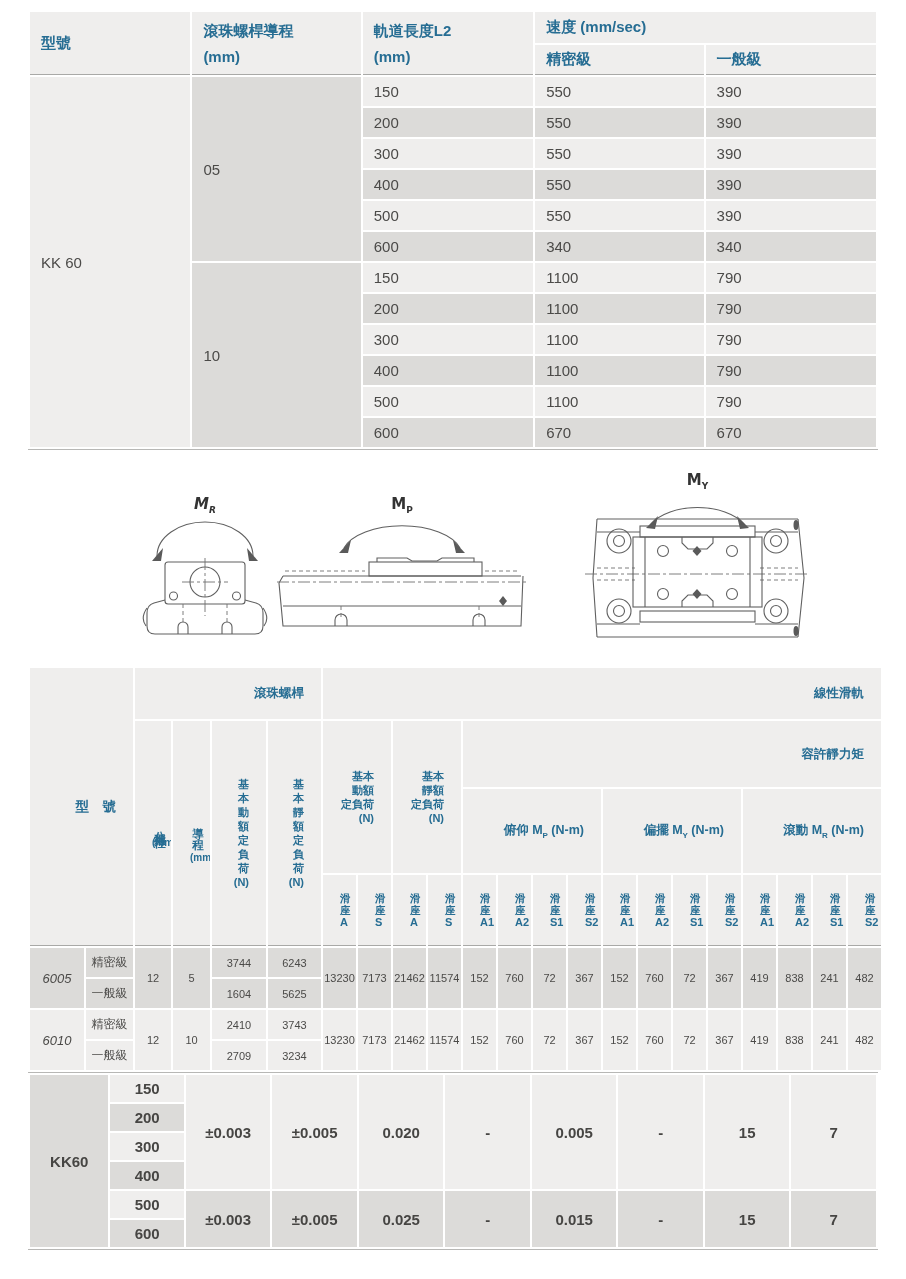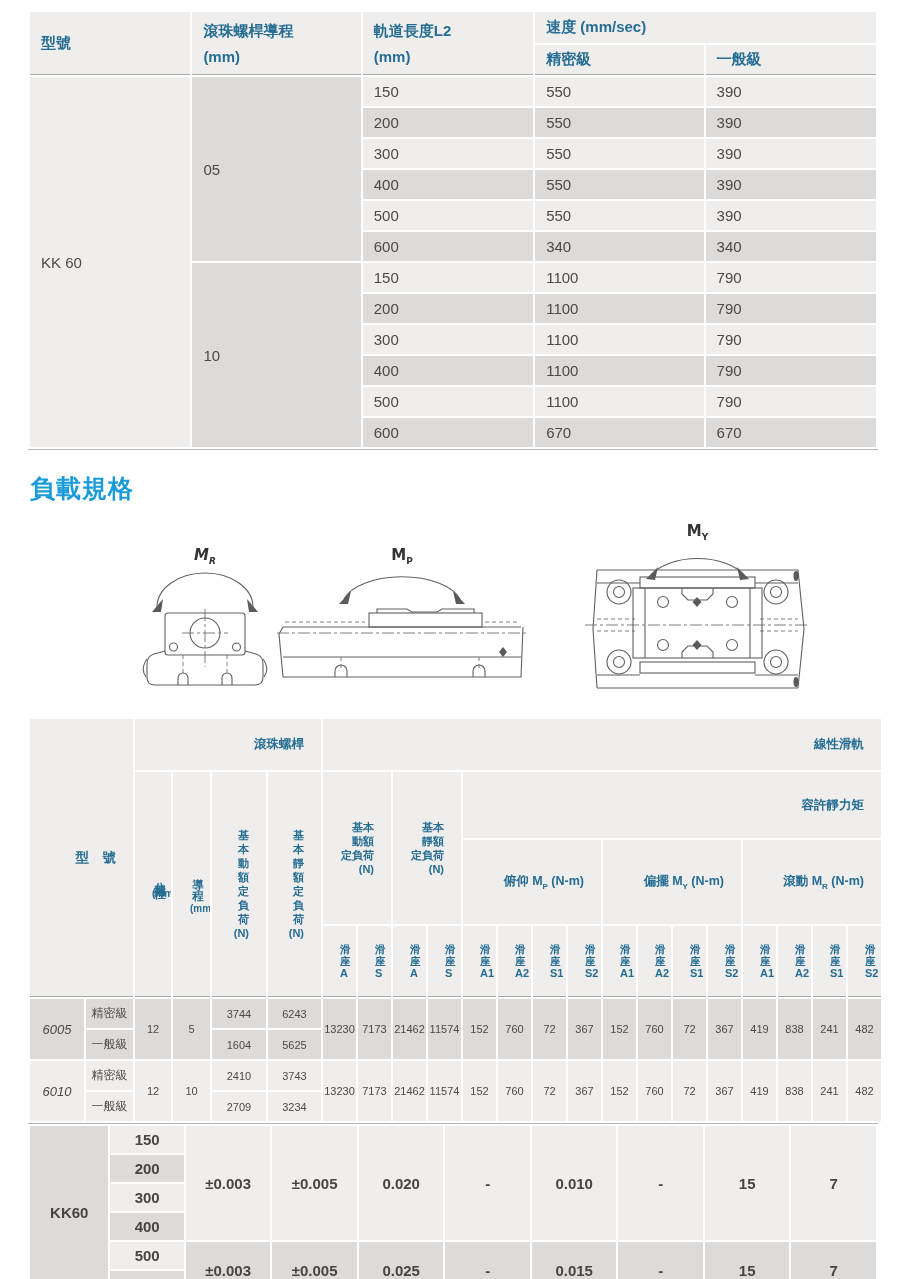--- a/index.html
+++ b/index.html
@@ -139,21 +139,20 @@
     </tr>
     <tr>
       <td class="dk">600</td>
       <td class="dk">670</td>
       <td class="dk">670</td>
     </tr>
   </tbody>
       </table>
   </div>
 
-  <h2 class="sec" style="margin-top:20px;">負載規格</h2>
 
   <div class="diagrams">
 
     <div class="dg" style="left:112px;top:24px;width:130px;font-style:italic;">
       <span class="dlab"><span>M</span><sub>R</sub></span>
       <svg width="130" height="126" viewBox="0 0 130 126">
         <path class="ln" d="M17,42 A48,34 0 0 1 113,42"></path>
         <path class="fl" d="M12,47 L23,34 L21,47 Z"></path>
         <path class="fl" d="M118,47 L107,34 L109,47 Z"></path>
         <rect class="ln" x="25" y="48" width="80" height="42" rx="3"></rect>
@@ -398,21 +397,21 @@
           <col style="width:84px">
     </colgroup>
     <tbody>
           <tr>
       <td class="dk mdl" rowspan="6">KK60</td>
       <td>150</td>
       <td rowspan="4">±0.003</td>
       <td rowspan="4">±0.005</td>
       <td rowspan="4">0.020</td>
       <td rowspan="4">-</td>
-      <td rowspan="4">0.010</td>
+      <td rowspan="4">0.005</td>
       <td rowspan="4">-</td>
       <td rowspan="4">15</td>
       <td rowspan="4">7</td>
     </tr>
     <tr>
             <td class="dk">200</td>
           </tr>
     <tr>
             <td>300</td>
           </tr>

